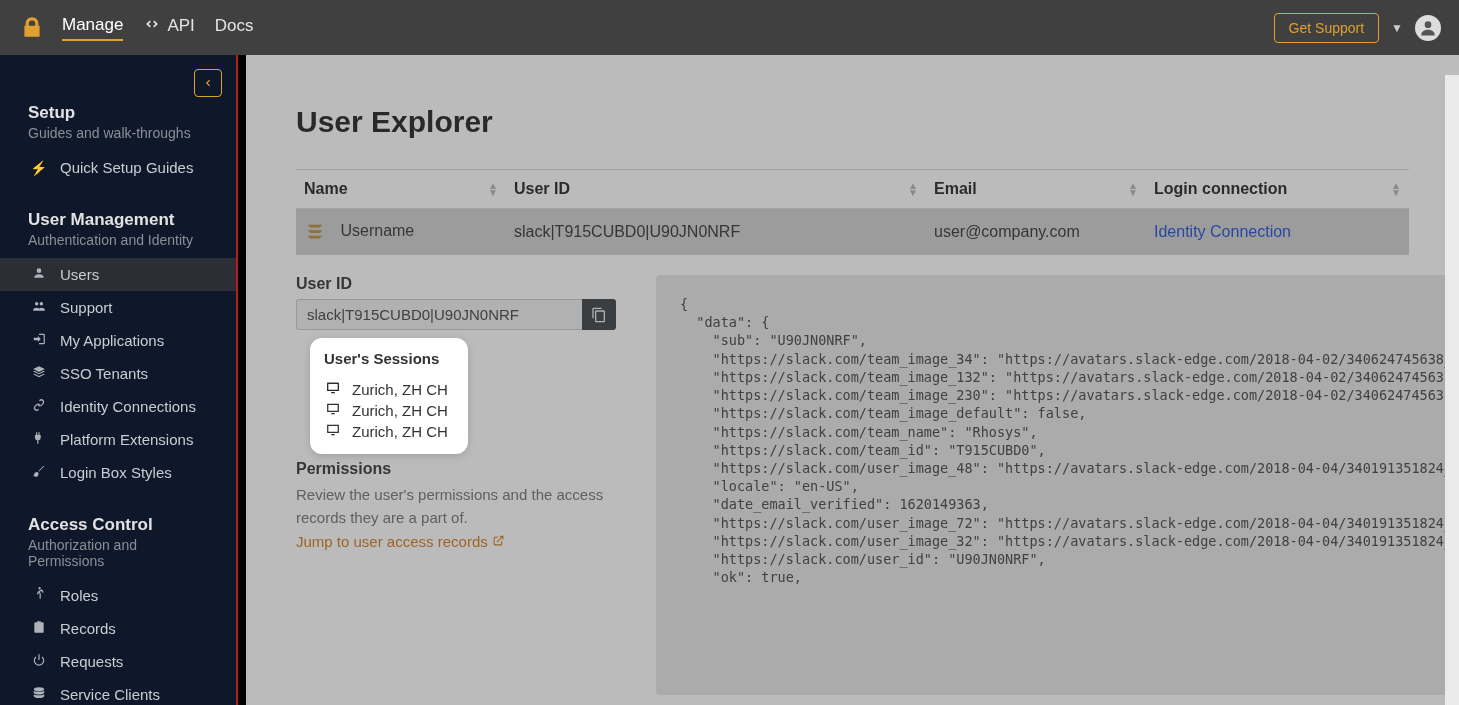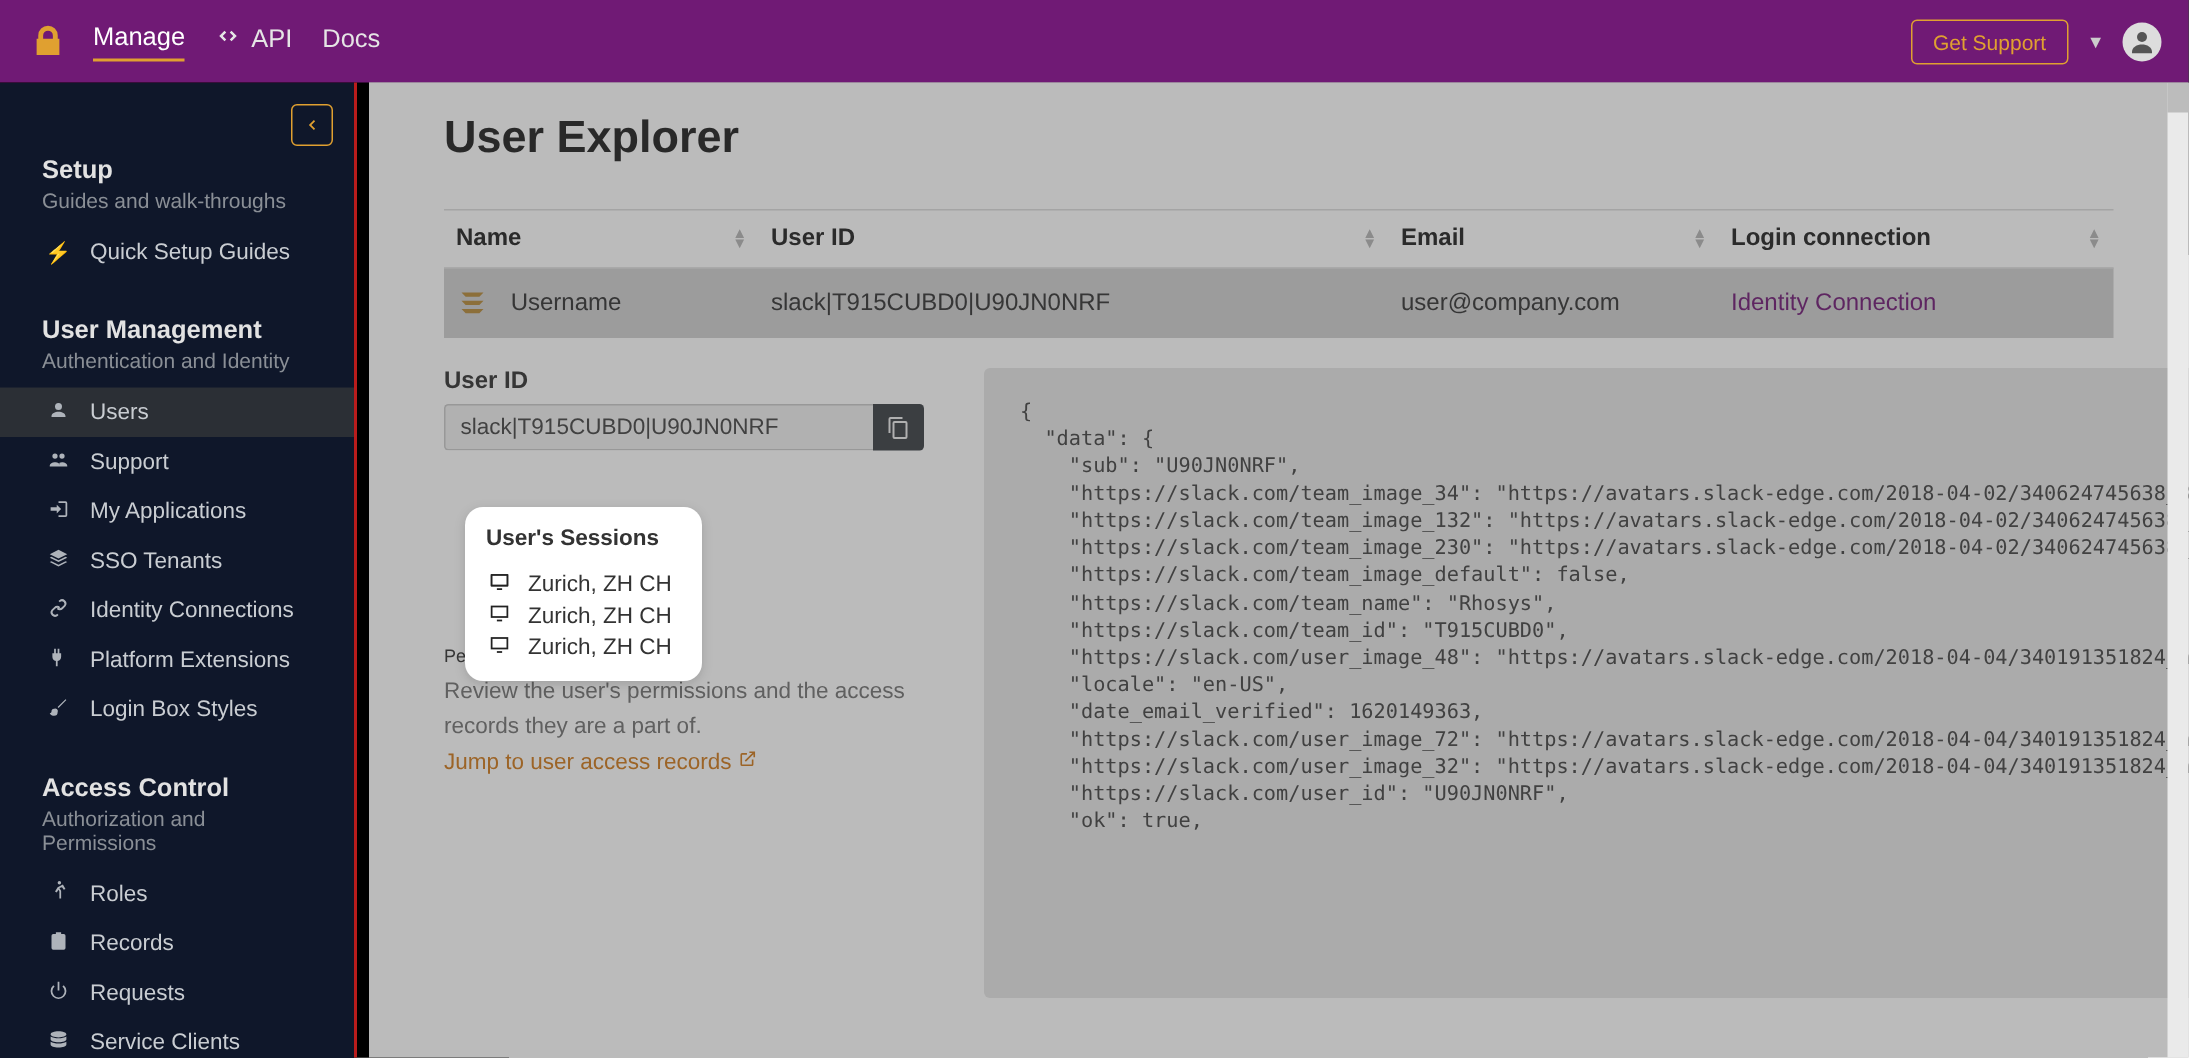--- a/index.html
+++ b/index.html
@@ -1,19 +1,19 @@
 <!DOCTYPE html>
 <html><head>
 <meta charset="utf-8">
 <style>
   * { box-sizing: border-box; margin: 0; padding: 0; }
   html, body { width: 1459px; height: 705px; overflow: hidden; font-family: "Segoe UI", Arial, sans-serif; background:#000; color:#333; }
   
   
-  .topbar { position:absolute; top:0; left:0; right:0; height:55px; background:#701a75; display:flex; align-items:center; padding:0 18px; }
+  .topbar { position:absolute; top:0; left:0; right:0; height:55px; background:#404040; display:flex; align-items:center; padding:0 18px; }
   .logo { width:28px; height:28px; display:flex; align-items:center; justify-content:center; margin-right:16px; }
   .topnav { display:flex; gap:20px; align-items:center; }
   .topnav-item { color:#e5e5e5; font-size:17px; cursor:pointer; padding-bottom:4px; }
   .topnav-item.active { color:#fff; border-bottom:2px solid #e0a030; }
   .api-item { display:flex; align-items:center; gap:6px; }
   .topbar-right { margin-left:auto; display:flex; align-items:center; gap:12px; }
   .support-btn { border:1px solid #e0a030; color:#e0a030; background:transparent; padding:6px 14px; border-radius:4px; font-size:14px; cursor:pointer; }
   .caret-down { color:#ccc; font-size:12px; }
   .avatar { width:26px; height:26px; border-radius:50%; background:#ddd; display:flex; align-items:center; justify-content:center; }
 
@@ -22,53 +22,53 @@
   .collapse-btn { position:absolute; top:14px; right:14px; width:28px; height:28px; border:1px solid #e0a030; border-radius:4px; display:flex; align-items:center; justify-content:center; color:#e0a030; cursor:pointer; }
   .side-section-title { color:#e2e2e2; font-size:17px; font-weight:600; padding:8px 20px 2px 28px; }
   .side-section-sub { color:#8a8f96; font-size:14px; padding:0 20px 10px 28px; }
   .side-item { display:flex; align-items:center; gap:12px; padding:8px 20px 8px 30px; font-size:15px; color:#c9cdd2; cursor:pointer; }
   .side-item.active { background:#2b2f35; }
   .side-item .ic { width:18px; text-align:center; font-size:14px; color:#aeb3ba; }
   .side-gap { height:18px; }
 
   
   .main-wrap { position:absolute; top:55px; left:246px; right:0; bottom:0; background:#fff; }
-  .main-content { position:absolute; inset:0; overflow:auto; padding:20px 50px; }
+  .main-content { position:absolute; inset:0; overflow:auto; padding:50px 50px; }
   .overlay { position:absolute; inset:0; background:rgba(60,60,60,0.35); pointer-events:none; }
   .scrollbar-fake { position:absolute; top:0; right:0; width:14px; bottom:0; background:#eaeaea; }
   .scrollbar-thumb { position:absolute; top:0; right:0; width:14px; height:20px; background:#bcbcbc; }
 
   h1.page-title { font-size:30px; font-weight:700; color:#1f1f1f; margin-bottom:30px; }
 
   
   .tbl { width:100%; border-collapse:collapse; }
   .tbl th { text-align:left; font-weight:600; font-size:16px; padding:10px 8px; border-top:1px solid #dcdcdc; border-bottom:1px solid #dcdcdc; color:#222; position:relative; }
   .sort { position:absolute; right:8px; top:50%; transform:translateY(-50%); color:#b5b5b5; font-size:10px; line-height:7px; }
   .tbl td { padding:12px 8px; font-size:16px; vertical-align:middle; }
   .row-data { background:#cfcfd0; }
   .row-data .row-ic { display:inline-flex; width:22px; height:22px; margin-right:10px; vertical-align:middle; }
-  .link-orange { color:#701a75; }
+  .link-orange { color:#1d4ed8; }
 
   
   .detail { display:flex; gap:40px; margin-top:20px; }
   .detail-left { width:320px; flex-shrink:0; }
   .detail-right { flex:1; }
   .field-label { font-weight:600; font-size:16px; margin-bottom:6px; }
   .input-row { display:flex; }
   .input-box { flex:1; border:1px solid #c9c9c9; background:#f0f0f0; padding:6px 10px; font-size:15px; color:#444; border-right:none; border-radius:3px 0 0 3px; }
   .copy-btn { width:34px; background:#3b3f44; color:#eee; display:flex; align-items:center; justify-content:center; border-radius:0 3px 3px 0; cursor:pointer; }
 
   
   .sessions-card { position:absolute; left:310px; top:338px; width:158px; background:#fff; border-radius:12px; padding:12px 14px; z-index:20; box-shadow:0 2px 8px rgba(0,0,0,0.15); }
   .sessions-title { font-weight:700; font-size:15px; margin-bottom:12px; }
   .session-row { display:flex; align-items:center; gap:10px; font-size:15px; padding:2px 0; cursor:pointer; }
   .session-row .mon-ic { width:18px; font-size:14px; }
 
   .perm-block { margin-top:130px; }
-  .perm-title { font-weight:400; font-size:12px; margin-bottom:6px; }
+  .perm-title { font-weight:700; font-size:16px; margin-bottom:6px; }
   .perm-text { font-size:15px; color:#737373; line-height:1.5; }
   .perm-link { color:#d07a1c; font-size:15px; display:inline-flex; align-items:center; gap:4px; cursor:pointer; margin-top:4px; }
 
   
   .json-block { background:#e6e6e6; border-radius:4px; padding:20px 24px; font-family:Consolas,Monaco,monospace; font-size:13.5px; color:#444; white-space:pre; line-height:1.35; min-height:420px; }
 
 </style>
 </head>
 <body>
 

